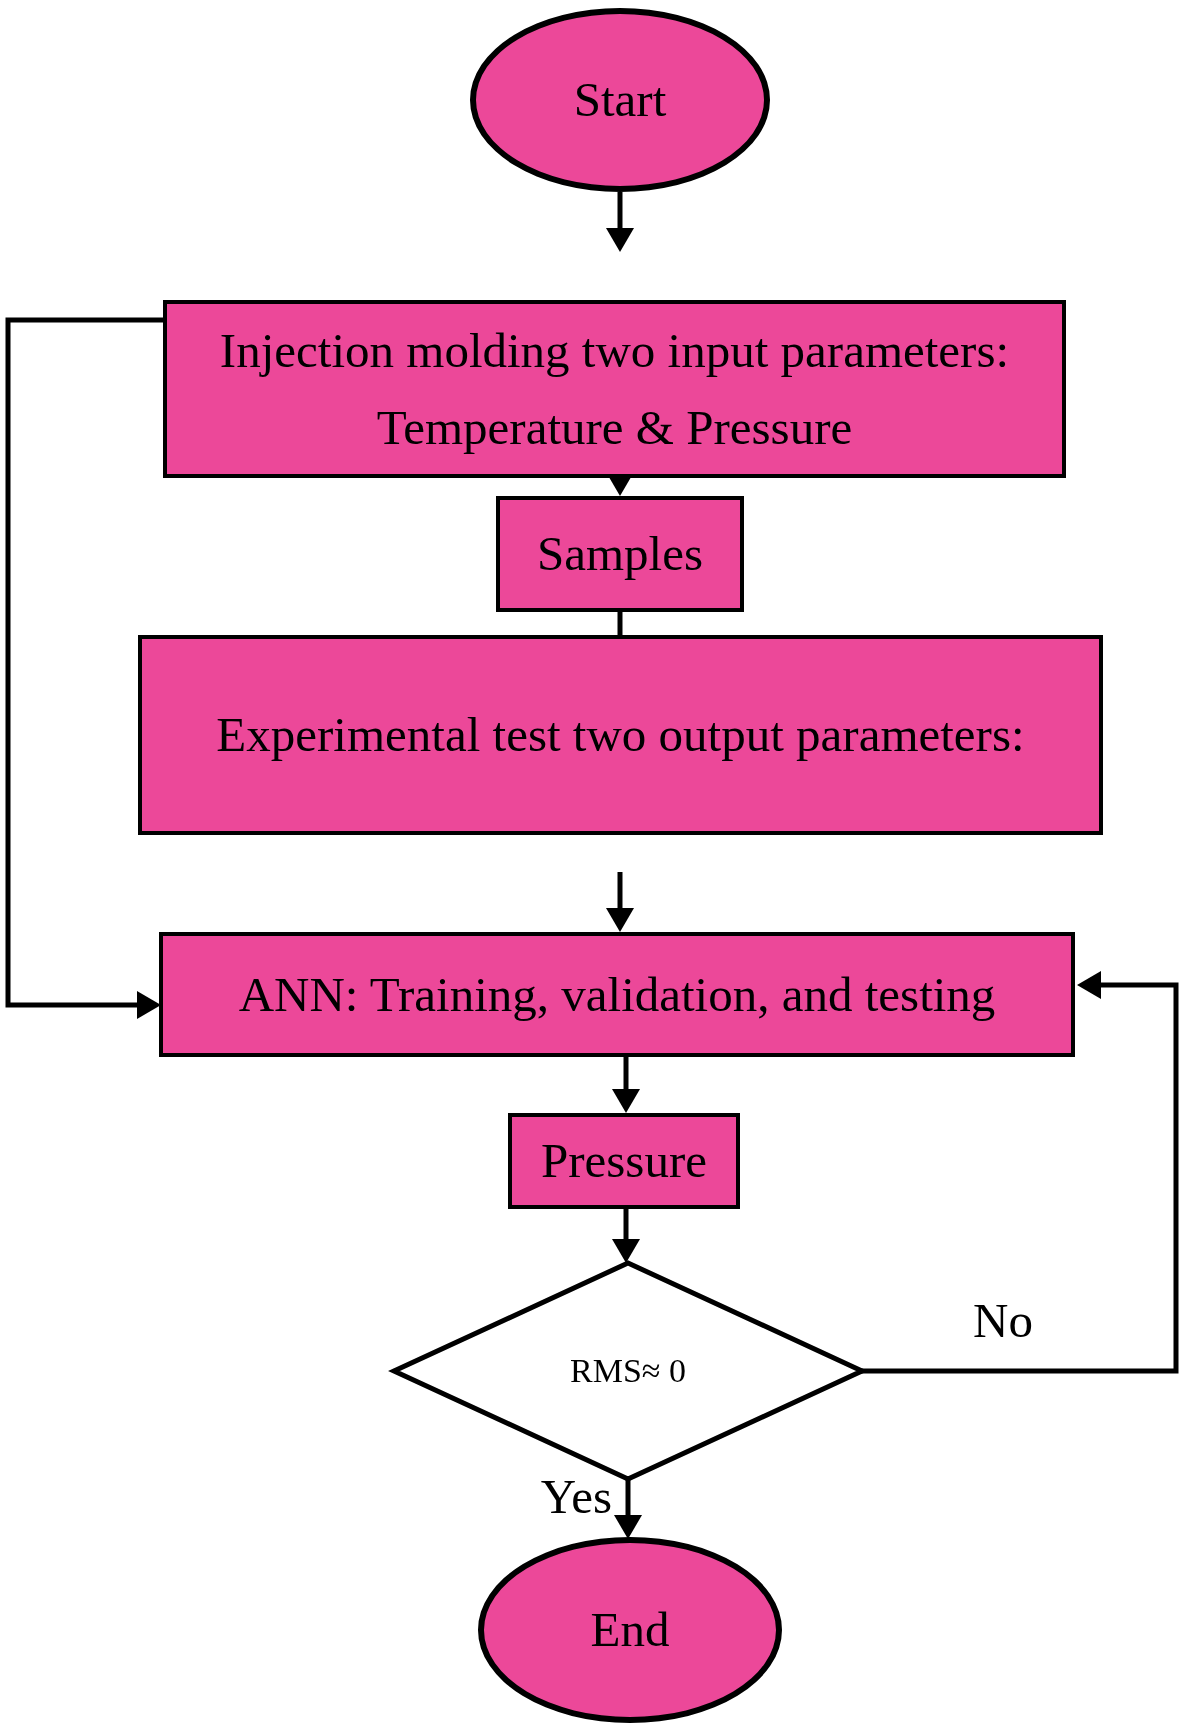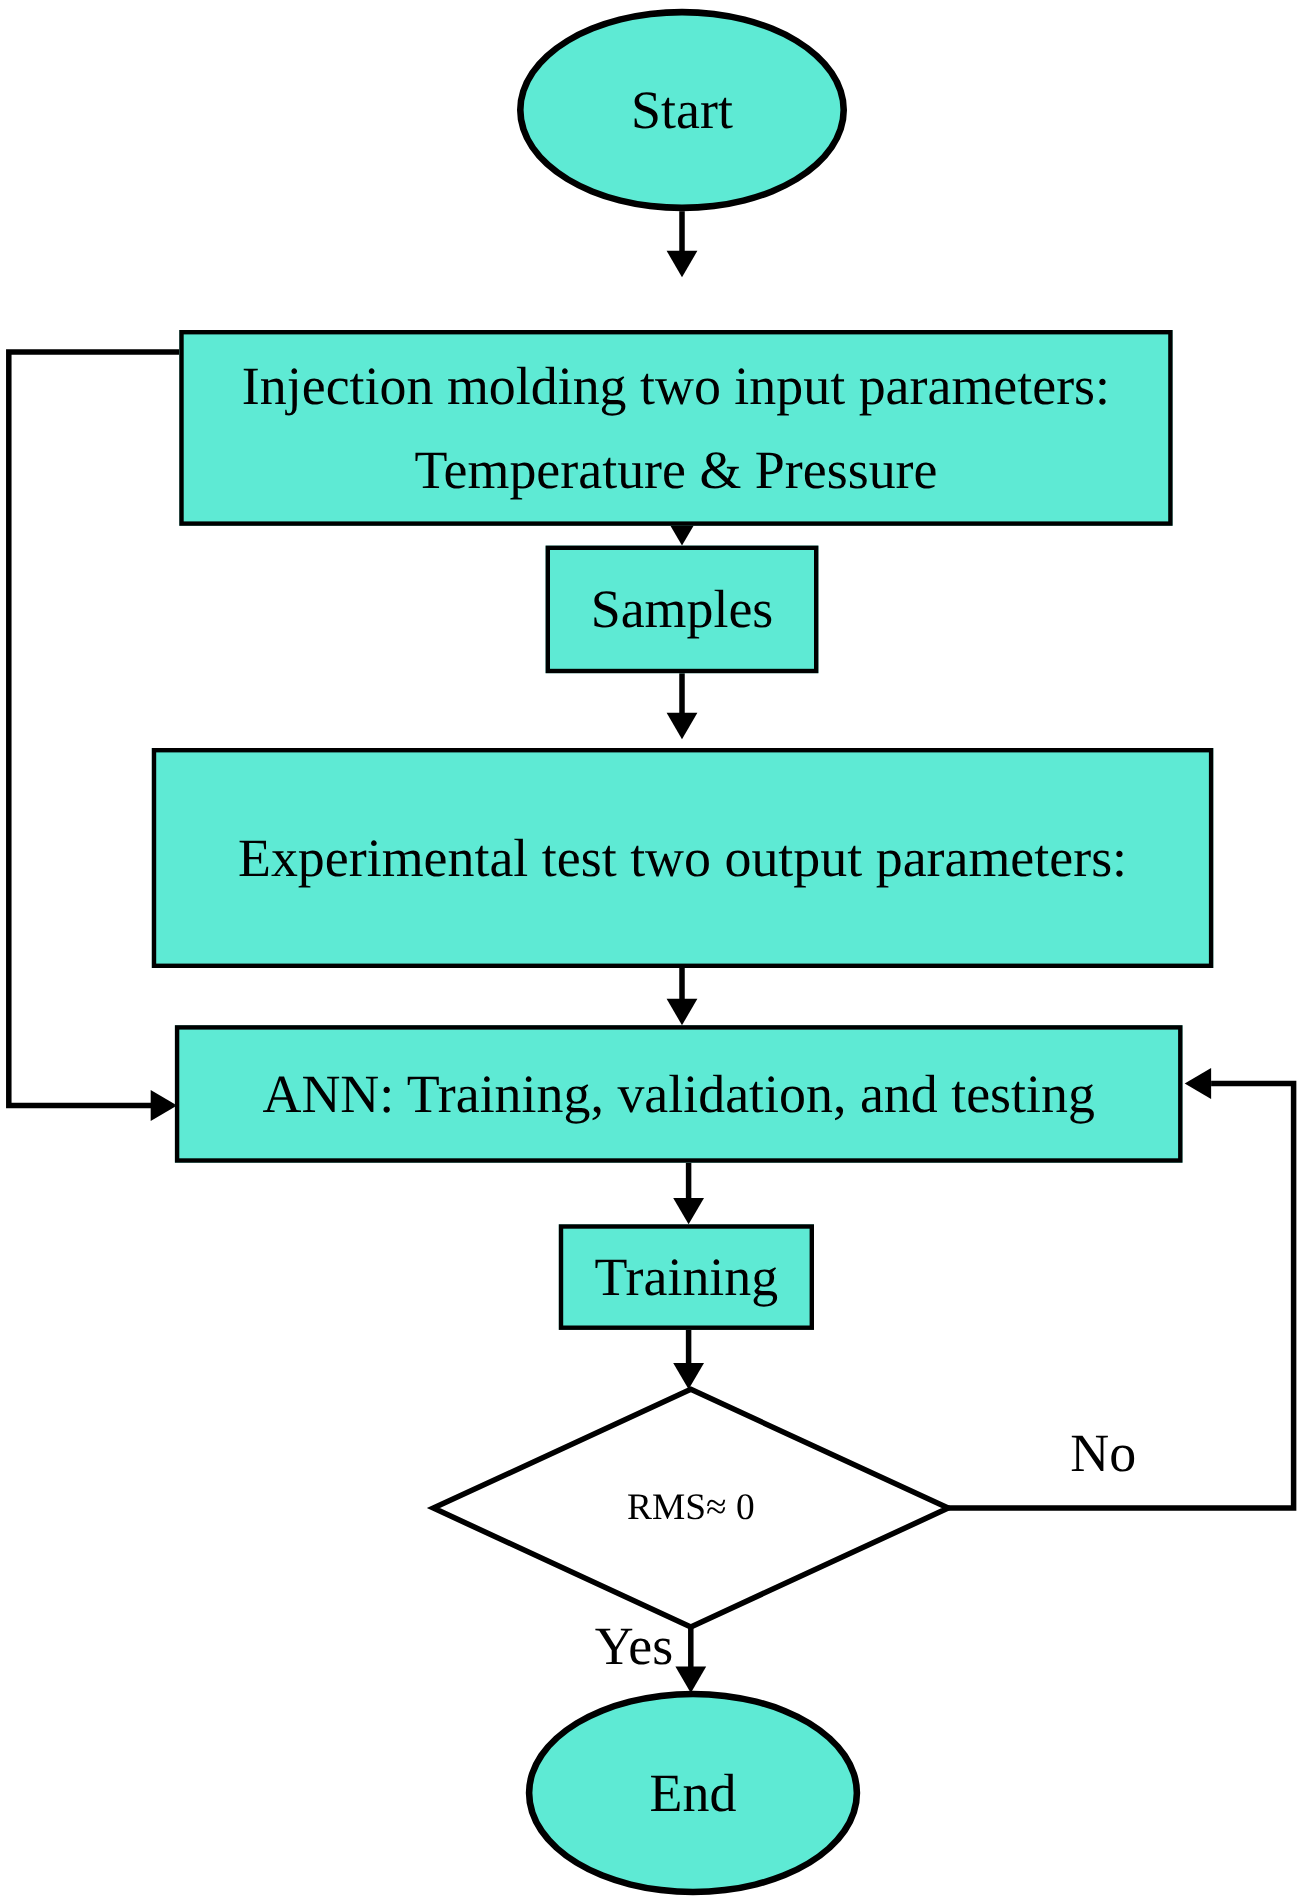--- a/index.html
+++ b/index.html
@@ -14,21 +14,21 @@
   }
   .wires{position:absolute;left:0;top:0;z-index:1;}
   .node{
     position:absolute;
     z-index:2;
     display:flex;
     flex-direction:column;
     align-items:center;
     justify-content:center;
     text-align:right;
-    background:#5eead4;
+    background:#ec4899;
     font-size:49px;
     line-height:1.58;
     white-space:nowrap;
   }
   .rect{border:4px solid #000;}
   .terminator{border:6px solid #000;border-radius:50%;}
   .floating-label{
     position:absolute;
     z-index:3;
     font-size:49px;
@@ -92,30 +92,30 @@
 
   <div class="node rect" style="left:163px;top:252px;width:895px;height:170px;margin-top:48px;">
     <span>Injection molding two input parameters:</span>
     <span>Temperature &amp; Pressure</span>
   </div>
 
   <div class="node rect" style="left:496px;top:496px;width:240px;height:108px;">
     <span>Samples</span>
   </div>
 
-  <div class="node rect" style="left:138px;top:680px;width:957px;height:192px;">
+  <div class="node rect" style="left:138px;top:635px;width:957px;height:192px;">
     <span>Experimental test two output parameters:</span>
   </div>
 
   <div class="node rect" style="left:159px;top:932px;width:908px;height:117px;">
     <span>ANN: Training, validation, and testing</span>
   </div>
 
   <div class="node rect" style="left:508px;top:1113px;width:224px;height:88px;">
-    <span>Training</span>
+    <span>Pressure</span>
   </div>
 
   <div class="diamond-label" style="left:428px;top:1321px;width:400px;height:100px;">RMS≈ 0</div>
 
   <div class="node terminator" style="left:478px;top:1537px;width:292px;height:174px;">
     <span>End</span>
   </div>
 
   <div class="floating-label" style="left:508px;top:1472px;width:104px;text-align:right;">Yes</div>
   <div class="floating-label" style="left:933px;top:1296px;width:140px;text-align:center;">No</div>

